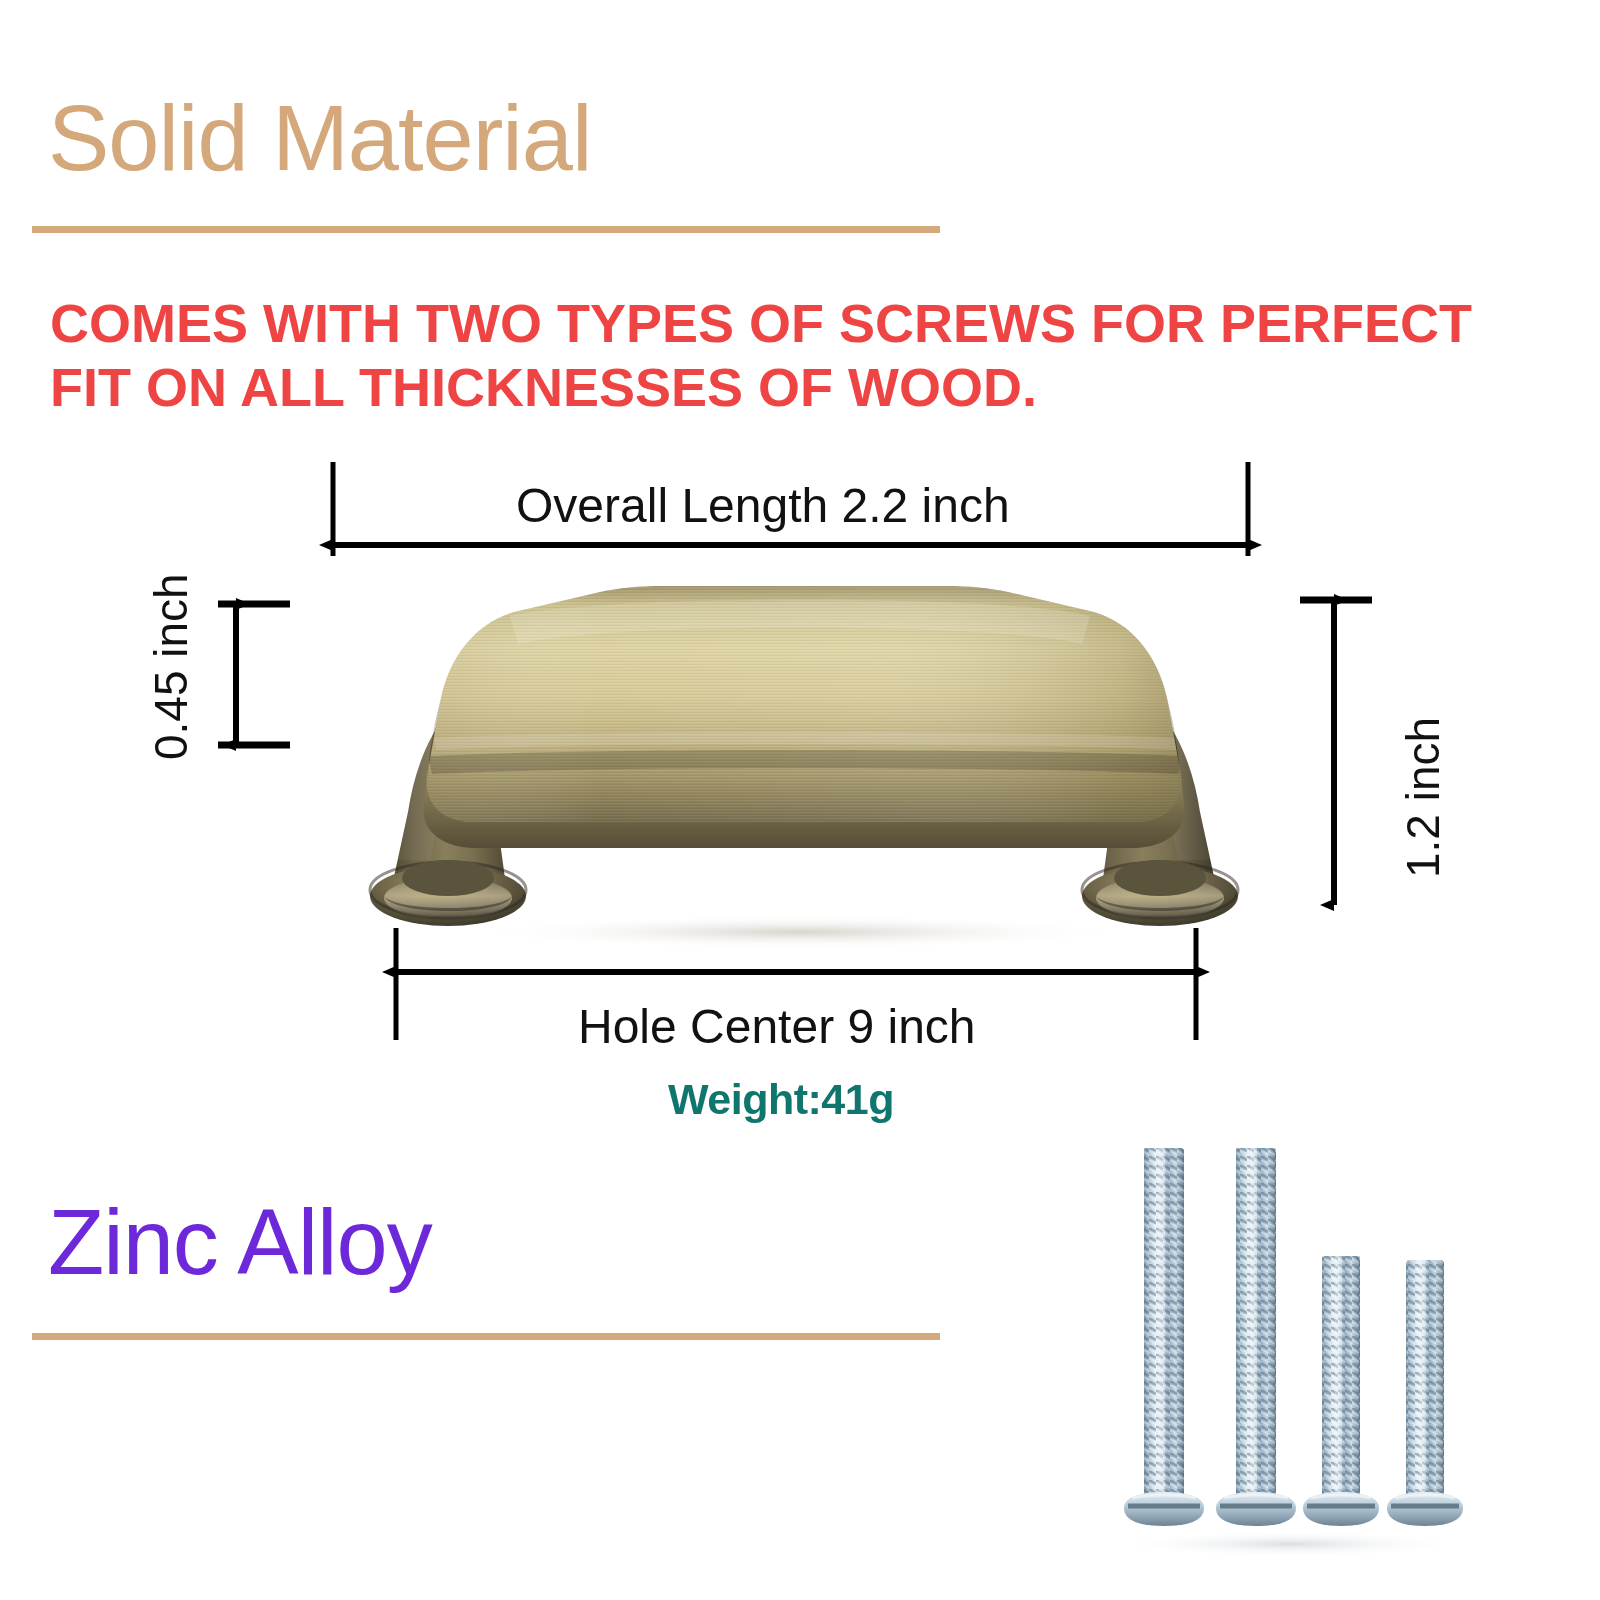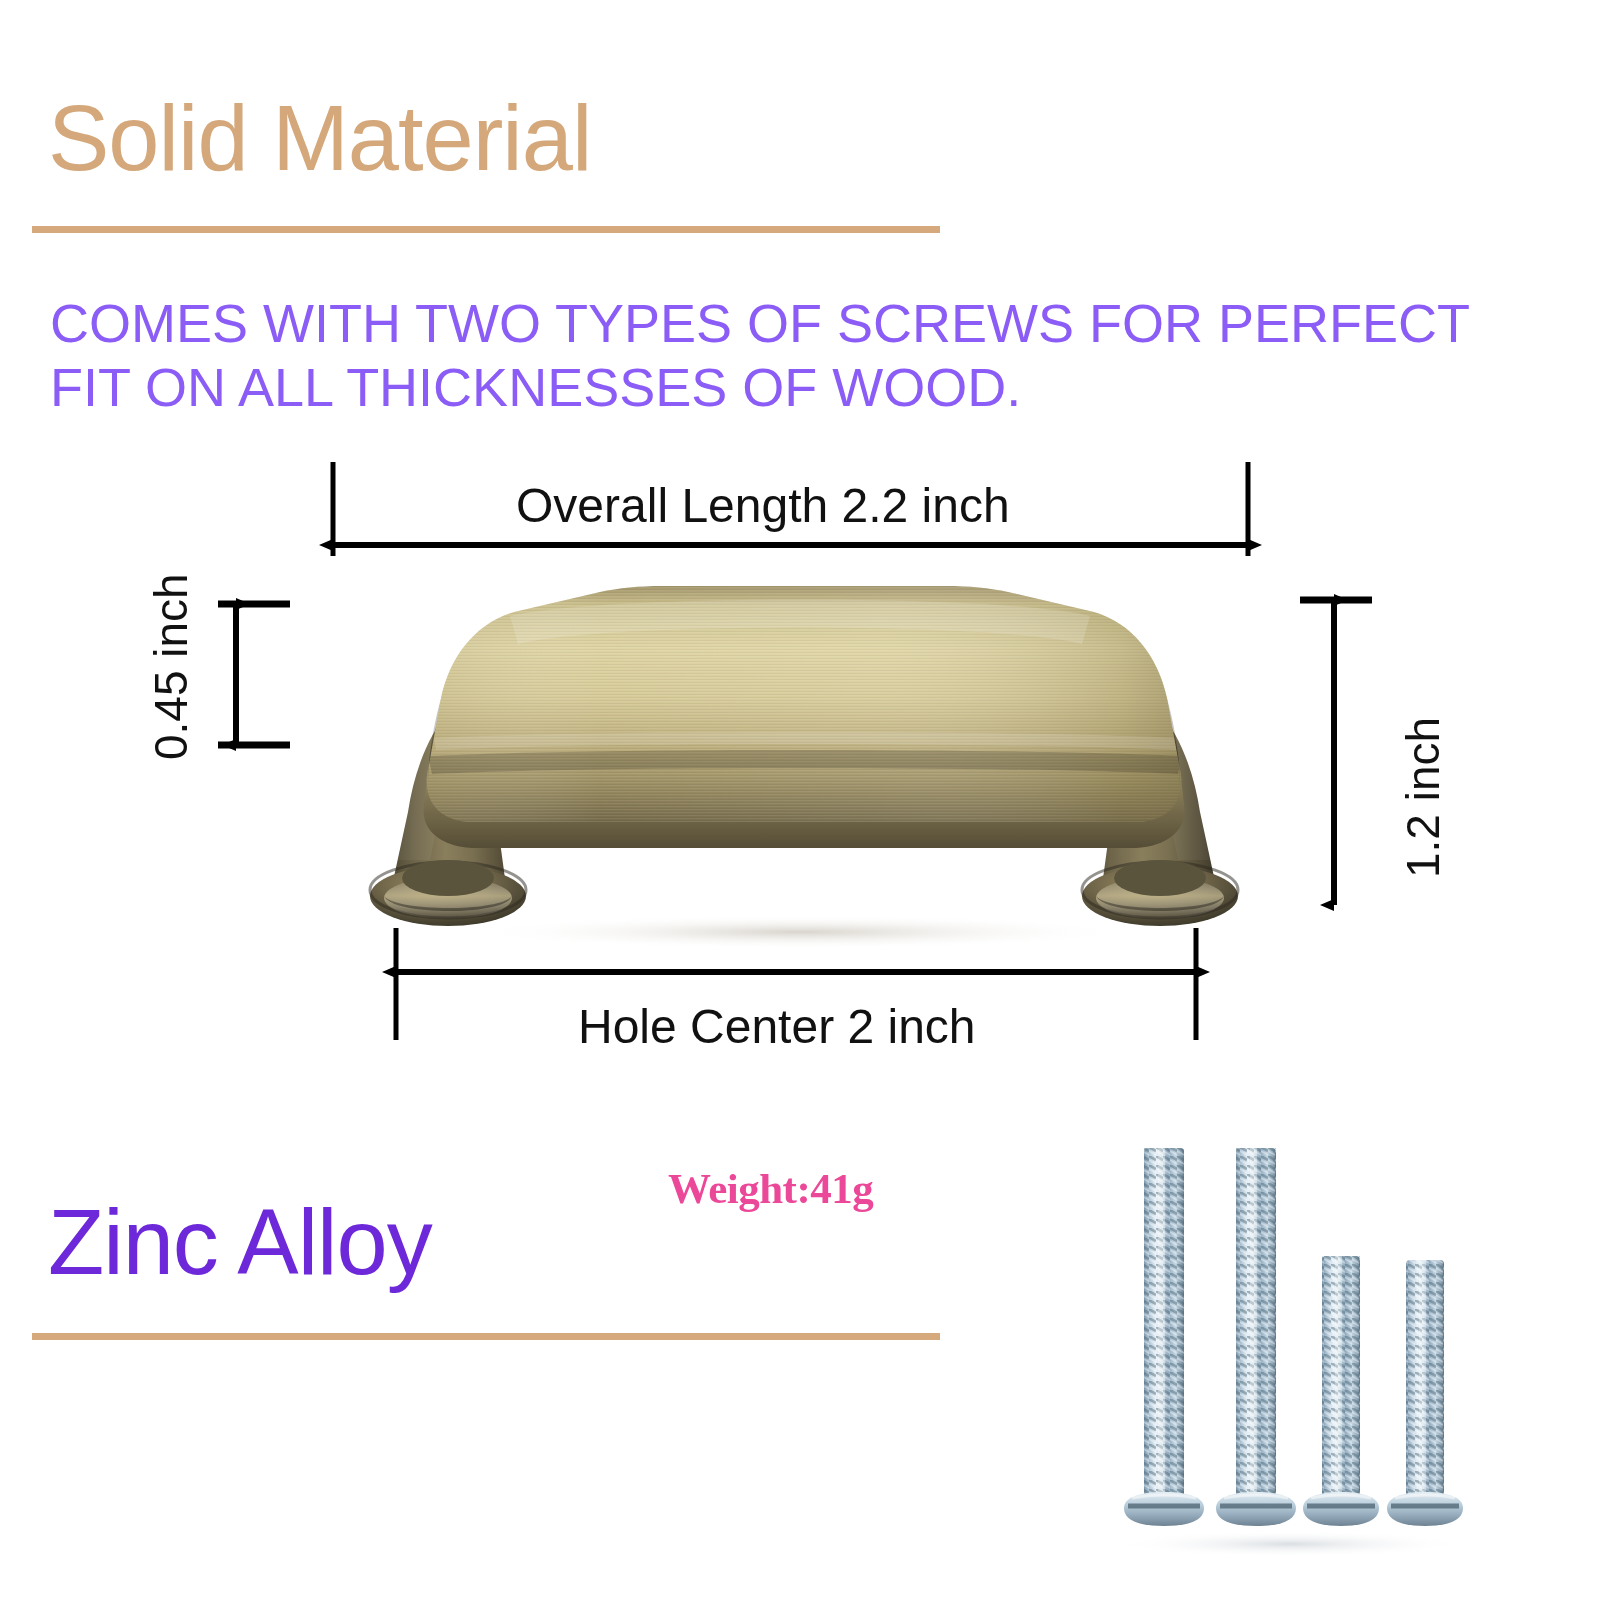--- a/index.html
+++ b/index.html
@@ -43,22 +43,22 @@
     position: absolute;
     height: 7px;
     background: #d6a97c;
   }
   #rule-1 { left: 32px; top: 226px; width: 908px; }
   #rule-2 { left: 32px; top: 1333px; width: 908px; }
 
   .subhead {
     position: absolute;
     font-family: "Liberation Sans Narrow", "Liberation Sans", sans-serif;
-    font-weight: normal;
-    color: #8b5cf6;
+    font-weight: bold;
+    color: #ef4444;
     letter-spacing: 0px;
     line-height: 1.18;
   }
   #subhead-screws {
     left: 50px;
     top: 292px;
     width: 1470px;
     font-size: 54px;
   }
   #subhead-sizes {
@@ -87,25 +87,25 @@
     top: 0;
     width: 1600px;
     height: 1600px;
     pointer-events: none;
   }
 
   
   #weight-label {
     position: absolute;
     left: 668px;
-    top: 1164px;
-    font-family: Liberation Serif, serif;
+    top: 1075px;
+    font-family: Liberation Sans, sans-serif;
     font-weight: bold;
     font-size: 43px;
-    color: #ec4899;
+    color: #0f766e;
     white-space: nowrap;
     letter-spacing: -0.5px;
   }
 
   
   #handle-photo {
     position: absolute;
     left: 300px;
     top: 560px;
     width: 1000px;
@@ -298,21 +298,21 @@
 
     <line x1="396" y1="972" x2="1196" y2="972" stroke="#000" stroke-width="6" marker-start="url(#arrL)" marker-end="url(#arrR)"></line>
   </svg>
 
   <div class="dim-label" id="label-overall" style="left:516px; top:482px; font-size:48px;">Overall Length 2.2 inch</div>
 
   <div class="dim-label vert" id="label-projection" style="left:148px; top:760px; font-size:46px;">0.45 inch</div>
 
   <div class="dim-label vert" id="label-height" style="left:1400px; top:878px; font-size:46px;">1.2 inch</div>
 
-  <div class="dim-label" id="label-holecenter" style="left:578px; top:1003px; font-size:48px;">Hole Center 2 inch</div>
+  <div class="dim-label" id="label-holecenter" style="left:578px; top:1003px; font-size:48px;">Hole Center 9 inch</div>
 
   <div id="weight-label">Weight:41g</div>
 
   <div class="section-title" id="title-zinc-alloy">Zinc Alloy</div>
   <div class="title-rule" id="rule-2"></div>
 
   <svg id="screws-photo" viewBox="0 0 380 440">
     <defs>
       <linearGradient id="gShaft" x1="0" y1="0" x2="1" y2="0">
         <stop offset="0%" stop-color="#7e97ab"></stop>

